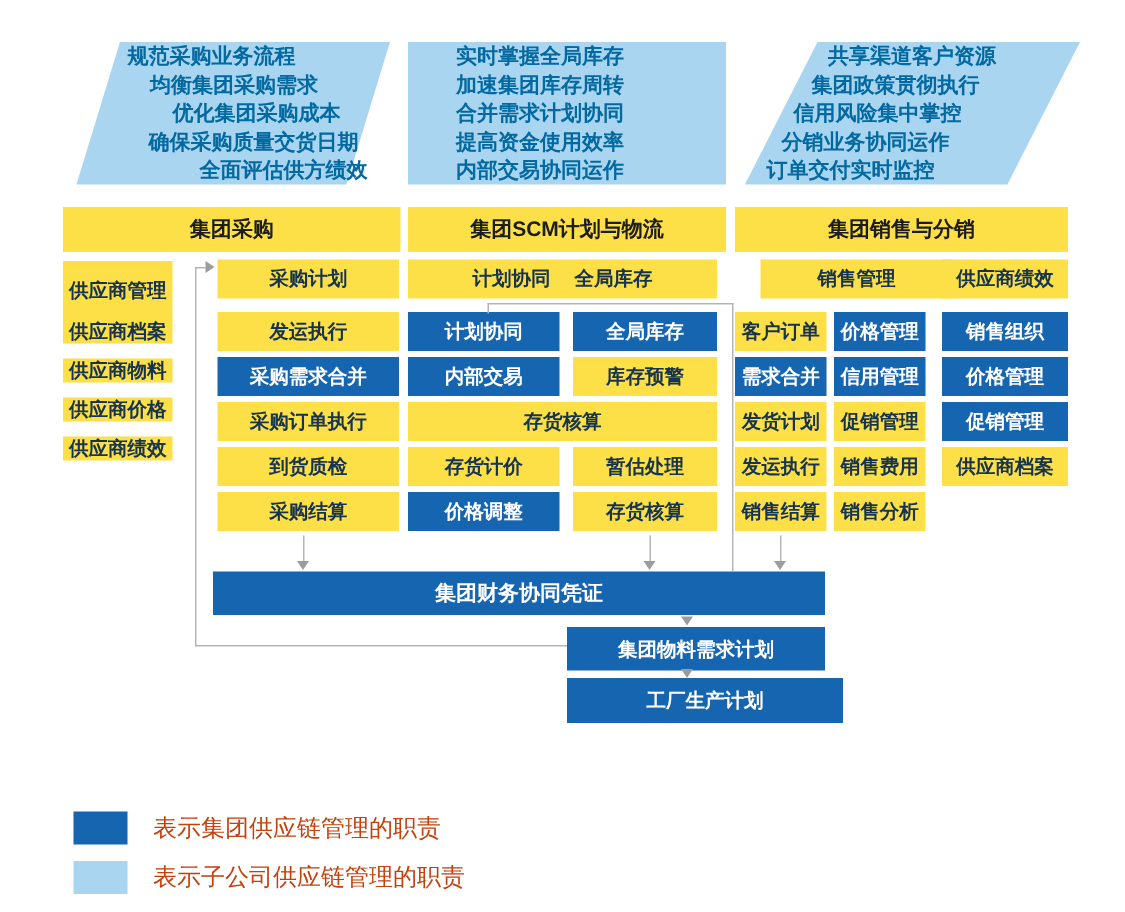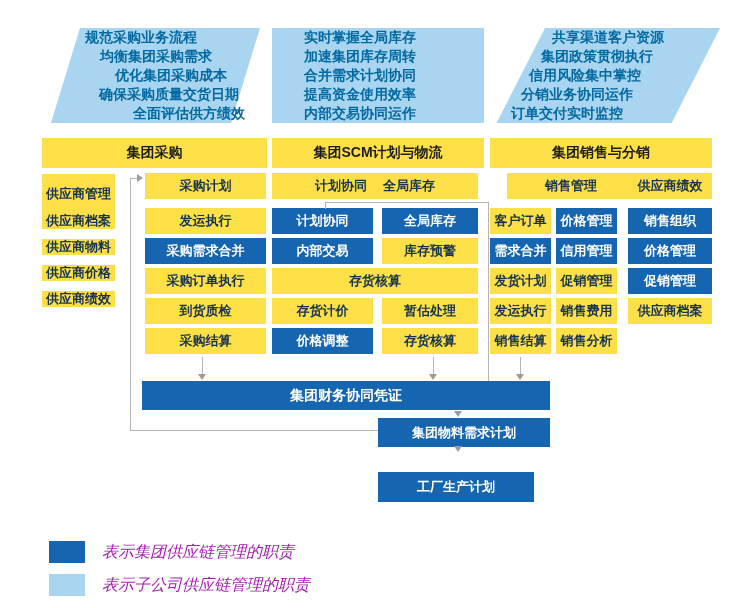--- a/index.html
+++ b/index.html
@@ -46,35 +46,35 @@
   .c-salL{left:490px;width:61px;}
   .c-salR{left:556px;width:61px;}
   .c-dist{left:628px;width:84px;}
   .row{height:26px;}
   .r0{top:208px}.r1{top:238px}.r2{top:268px}.r3{top:298px}.r4{top:328px}
   .srow{height:16px;}
   .s0{top:213px}.s1{top:239px}.s2{top:265px}.s3{top:291px}
   
   .finance{left:142px;top:381px;width:408px;height:29px;font-size:14px;}
   .mrp{left:378px;top:418px;width:172px;height:29px;}
-  .prod{left:378px;top:472px;width:156px;height:30px;}
+  .prod{left:378px;top:452px;width:184px;height:30px;}
   
   .line{position:absolute;background:#b5b5b5;}
   .arr-d{position:absolute;width:0;height:0;border-left:4px solid transparent;
          border-right:4px solid transparent;border-top:6px solid #9c9c9c;}
   .arr-r{position:absolute;width:0;height:0;border-top:4px solid transparent;
          border-bottom:4px solid transparent;border-left:6px solid #9c9c9c;}
   
   .dualtitle{display:flex;gap:16px;}
   
   .lg-sq{position:absolute;left:49px;width:36px;height:22px;}
   .lg-sq1{top:541px;}
   .lg-sq2{top:574px;}
   .lg-tx{position:absolute;left:102px;height:22px;display:flex;align-items:center;
-         font-size:16px;color:#a21caf;font-style:italic;}
+         font-size:16px;color:#c2410c;}
   .lg-tx1{top:541px;}
   .lg-tx2{top:574px;}
 </style>
 </head>
 <body>
 
 <div class="canvas">
 
   <div class="banner-bg bb1"></div>
   <div class="banner-bg bb2"></div>

